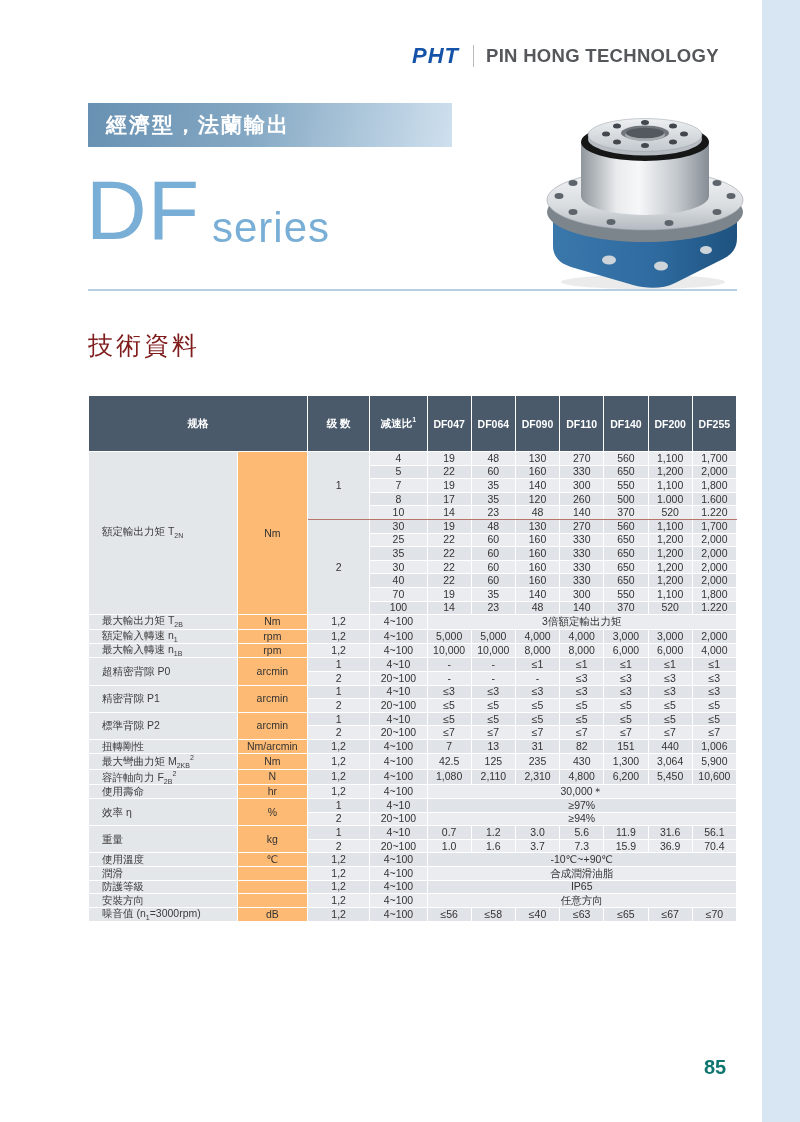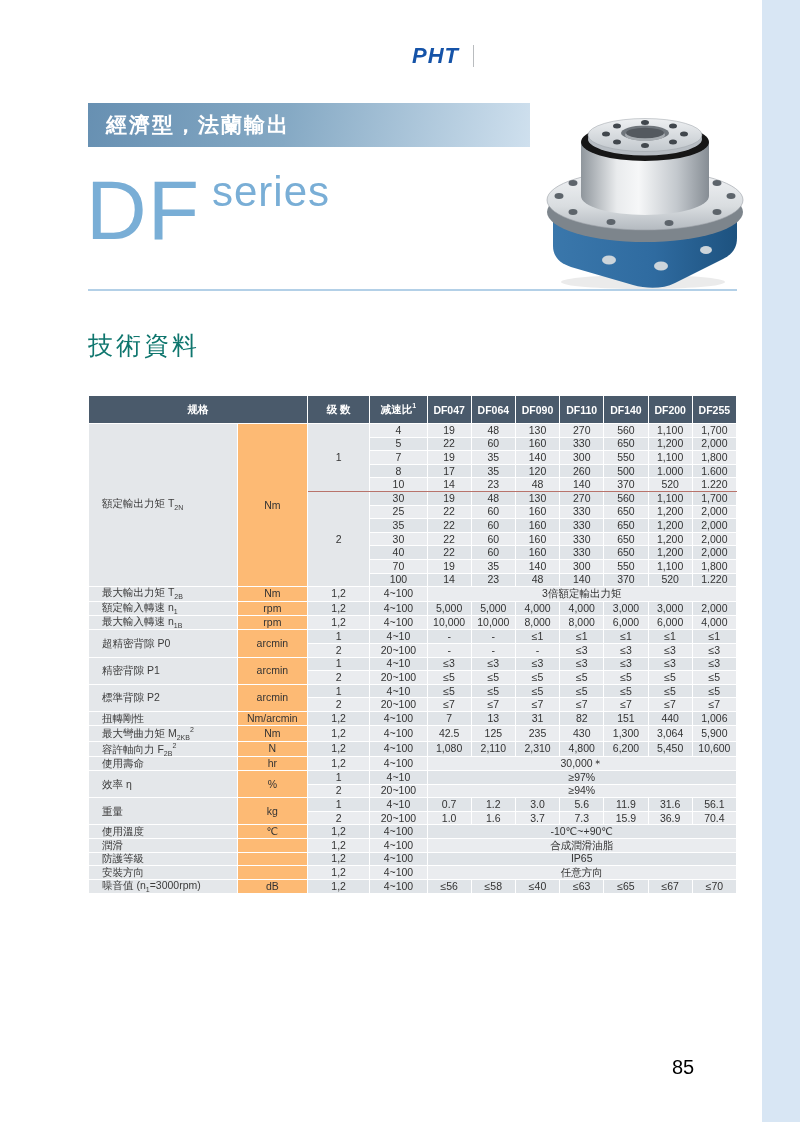--- a/index.html
+++ b/index.html
@@ -11,68 +11,69 @@
   .right-band{position:absolute;left:762px;top:0;width:38px;height:1122px;background:#d8e6f4;}
 
   
   .brand{position:absolute;top:42px;left:412px;display:flex;align-items:center;height:28px;}
   .brand .pht{font-size:22px;font-weight:bold;font-style:italic;color:#1553a8;letter-spacing:1px;}
   .brand .sep{width:1px;height:22px;background:#b9bcbf;margin:0 12px 0 14px;}
   .brand .name{font-size:18.5px;font-weight:bold;color:#55575a;letter-spacing:0.3px;}
 
   
   .banner{
-    position:absolute;left:88px;top:103px;width:442px;height:44px;
+    position:absolute;left:88px;top:103px;width:364px;height:44px;
     background:linear-gradient(100deg,#6790b2 0%,#85a9c4 45%,#cfe0ee 100%);
     display:flex;align-items:center;
   }
   .banner span{color:#ffffff;font-weight:bold;font-size:21px;letter-spacing:2px;padding-left:18px;}
 
   
   .product{position:absolute;left:521px;top:84px;width:240px;height:208px;}
 
   
-  .series{position:absolute;left:86px;top:168px;display:flex;align-items:flex-start;color:#79aed6;}
+  .series{position:absolute;left:86px;top:168px;display:flex;align-items:flex-end;color:#79aed6;}
   .series .df{font-size:84px;line-height:1;font-weight:400;letter-spacing:1px;}
   .series .sub{font-size:42px;margin-left:12px;letter-spacing:1px;}
   .series-rule{position:absolute;left:88px;top:289px;width:649px;height:2px;background:#b3d0e7;}
 
-  .section-title{position:absolute;left:88px;top:329px;font-size:25px;color:#0f766e;letter-spacing:3px;}
+  .section-title{position:absolute;left:88px;top:329px;font-size:25px;color:#7f1d1d;letter-spacing:3px;}
 
   
   .spec-table-wrap{position:absolute;left:88px;top:395px;width:649px;}
   table.spec{border-collapse:collapse;table-layout:fixed;width:649px;}
   table.spec th{
     background:#4a5a6b;color:#ffffff;font-size:10.5px;font-weight:bold;
-    height:23px;border:1px solid #ffffff;padding:2px 1px;text-align:center;
+    height:23px;border:1px solid #ffffff;padding:16px 1px;text-align:center;
   }
   table.spec td{
     border:1px solid #ffffff;font-size:10.5px;color:#333333;text-align:center;
     height:12.6px;padding:0 2px;line-height:1.05;white-space:nowrap;overflow:hidden;
   }
   tr.ra td{background:#eaecef;}
   tr.rb td{background:#e0e4e8;}
   table.spec td.label-cell{background:#e4e7ea;text-align:left;padding-left:13px;color:#3c3c3c;}
   table.spec td.unit-cell{background:#fdba74;}
   table.spec td.span-cell{background:#e4e7ea;}
   table.spec sub{font-size:7px;}
   table.spec sup{font-size:7px;}
   th sup{font-size:7px;}
   table.spec td.red-bottom{border-bottom:1px solid #b8736b;}
 
-  .page-number{position:absolute;left:672px;top:1056px;font-size:20px;color:#000000;}
+  .page-number{position:absolute;left:704px;top:1056px;font-size:20px;color:#0f766e;font-weight:bold;}
 </style>
 </head>
 <body>
 
 <div class="right-band"></div>
 
 <div class="brand">
   <span class="pht">PHT</span>
   <span class="sep"></span>
+  <span class="name">PIN HONG TECHNOLOGY</span>
 </div>
 
 <div class="banner">
   <span>經濟型，法蘭輸出</span>
 </div>
 
 <div class="product">
   <svg width="240" height="208" viewBox="0 0 240 208" xmlns="http://www.w3.org/2000/svg">
     <defs>
       <linearGradient id="blueG" x1="0" y1="0" x2="1" y2="0">

